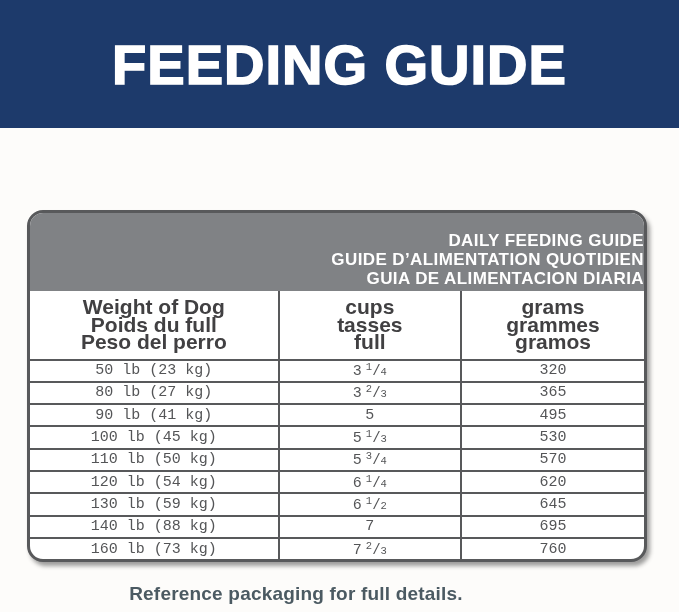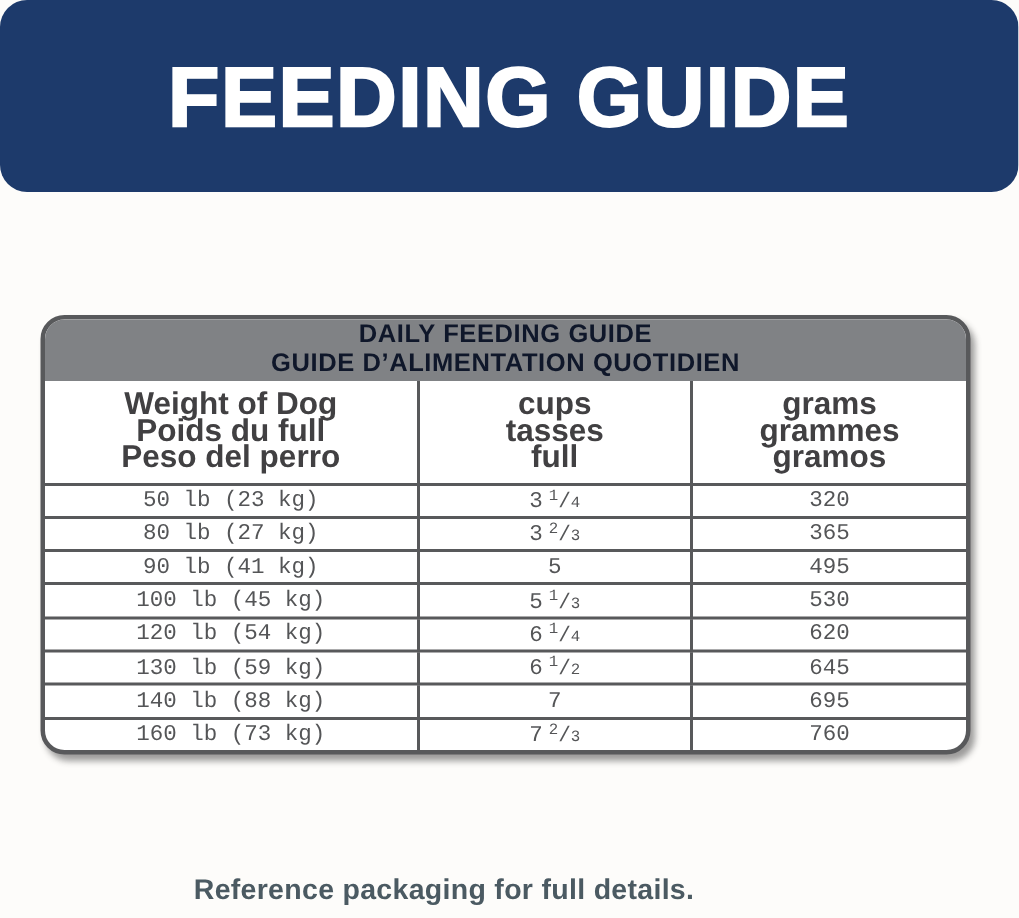--- a/index.html
+++ b/index.html
@@ -14,47 +14,47 @@
   html,body{margin:0;padding:0;}
   body{
     width:679px;height:612px;
     background:var(--page-bg);
     font-family:"Liberation Sans", sans-serif;
     position:relative;overflow:hidden;
   }
   .banner{
     position:absolute;left:0;top:0;width:679px;height:128px;
     background:var(--banner-bg);
-    display:flex;align-items:center;justify-content:center;border-radius:18px;
+    display:flex;align-items:center;justify-content:center;
   }
   .banner-title{
     color:#ffffff;
     font-size:56px;
     font-weight:bold;
     letter-spacing:1px;
     -webkit-text-stroke:1.6px #ffffff;
     white-space:nowrap;
   }
   .table-wrap{
     position:absolute;left:27px;top:210px;width:620px;
     background:#ffffff;
     border:3px solid var(--line);
     border-radius:16px;
     overflow:hidden;
     box-shadow:3px 4px 4px rgba(40,40,40,0.45);
     box-sizing:border-box;
   }
   .band{
     background:var(--band-bg);
-    color:#0f172a;
-    text-align:center;
+    color:#ffffff;
+    text-align:right;
     font-weight:bold;
     font-size:17px;
     line-height:19px;
-    padding:0 0 3px 0;
+    padding:18px 0 3px 0;
     letter-spacing:0.4px;
   }
   table{
     width:100%;
     border-collapse:collapse;
     table-layout:fixed;
   }
   th,td{
     border:2px solid var(--line);
     text-align:center;
@@ -97,20 +97,21 @@
 <body>
 
 <div class="banner">
   <div class="banner-title">FEEDING GUIDE</div>
 </div>
 
 <div class="table-wrap">
   <div class="band">
     <div>DAILY FEEDING GUIDE</div>
     <div>GUIDE D’ALIMENTATION QUOTIDIEN</div>
+    <div>GUIA DE ALIMENTACION DIARIA</div>
   </div>
   <table>
     <colgroup>
       <col class="c-weight">
         <col class="c-cups">
         <col class="c-grams">
     </colgroup>
     <thead>
       <tr id="head-row">
           <th>
@@ -145,20 +146,25 @@
           <td>90 lb (41 kg)</td>
           <td><span>5</span></td>
           <td>495</td>
         </tr>
         <tr>
           <td>100 lb (45 kg)</td>
           <td><span>5</span><span class="frac"><span class="fnum">1</span><span class="fslash">/</span><span class="fden">3</span></span></td>
           <td>530</td>
         </tr>
         <tr>
+          <td>110 lb (50 kg)</td>
+          <td><span>5</span><span class="frac"><span class="fnum">3</span><span class="fslash">/</span><span class="fden">4</span></span></td>
+          <td>570</td>
+        </tr>
+        <tr>
           <td>120 lb (54 kg)</td>
           <td><span>6</span><span class="frac"><span class="fnum">1</span><span class="fslash">/</span><span class="fden">4</span></span></td>
           <td>620</td>
         </tr>
         <tr>
           <td>130 lb (59 kg)</td>
           <td><span>6</span><span class="frac"><span class="fnum">1</span><span class="fslash">/</span><span class="fden">2</span></span></td>
           <td>645</td>
         </tr>
         <tr>

